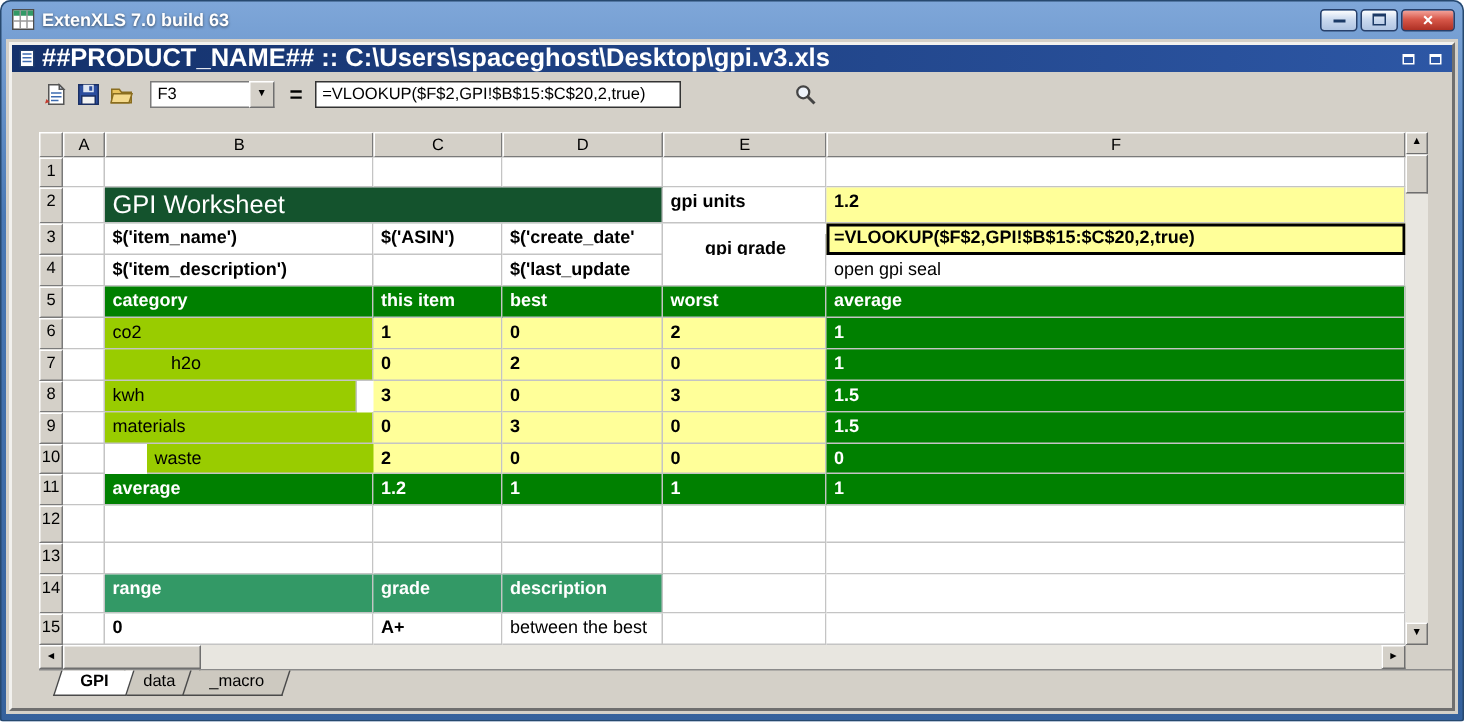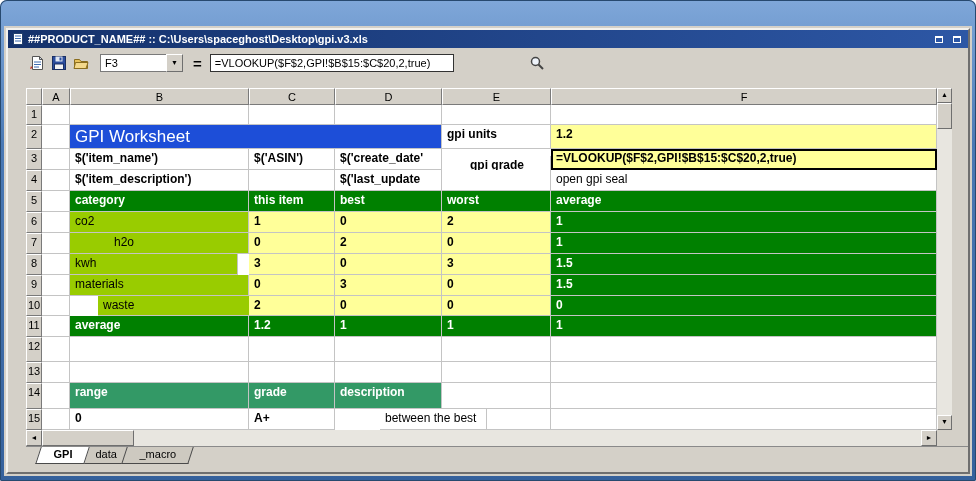--- a/index.html
+++ b/index.html
@@ -22,21 +22,21 @@
   .glyph-min { width:8px; height:3px; border-bottom:2px solid #1C3A66; }
   .glyph-max { width:9px; height:8px; border:1px solid #1C3A66; border-top-width:2px; }
 
   .client { position:absolute; left:4px; right:4px; top:26px; bottom:5px; background:#D4D0C8; }
 
   .child { position:absolute; inset:2px; background:#D4D0C8;
     border:2px solid; border-color:#F2F1EE #6F6F6F #6F6F6F #F2F1EE; }
   .child-titlebar { height:18px; background:linear-gradient(90deg,#14316B,#2D57A5);
     display:flex; align-items:center; padding:0 4px; }
   .child-icon { width:12px; height:12px; margin-right:4px; flex:none; }
-  .child-title { color:#fff; font-size:11px; font-weight:700; white-space:nowrap; overflow:hidden; }
+  .child-title { color:#fff; font-size:17px; font-weight:700; white-space:nowrap; overflow:hidden; }
   .child-btns { margin-left:auto; display:flex; gap:3px; }
   .cbtn { width:15px; height:13px; display:flex; align-items:center; justify-content:center; }
   .sq { width:8px; height:7px; border:1px solid #fff; border-top-width:2px; display:block; }
 
   .toolbar { height:30px; display:flex; align-items:center; padding-left:18px; }
   .tb-btn { width:22px; height:22px; display:flex; align-items:center; justify-content:center; }
   .cellref { display:flex; margin-left:8px; }
   .cellref-box { width:66px; height:18px; background:#fff; border:1px solid #7A7A7A; border-right:none;
     font-size:11px; padding:2px 4px; }
   .cellref-drop { width:17px; height:18px; background:#D4D0C8; border:1px solid;
@@ -48,21 +48,21 @@
 
   .grid-area { margin:10px 0 0 18px; }
   .sheet-row { display:flex; align-items:flex-start; }
   #sheet { position:relative; background:#fff; overflow:hidden; flex:none; }
 
   .cell { position:absolute; background:#fff; color:#000; font-size:12px;
     border-right:1px solid #C4C4C4; border-bottom:1px solid #C4C4C4;
     padding:2px 3px 0 5px; white-space:nowrap; overflow:hidden; }
   .hdr { position:absolute; background:#D4D0C8; color:#000; font-size:11px; text-align:center;
     border:1px solid; border-color:#FFFFFF #7A7A7A #7A7A7A #FFFFFF; padding-top:2px; }
-  .s-title { background:#1d4ed8; color:#fff; font-size:17px; padding-top:2px; }
+  .s-title { background:#14532d; color:#fff; font-size:17px; padding-top:2px; }
   .s-b { font-weight:700; }
   .s-y { background:#FFFF99; font-weight:700; }
   .s-dg { background:#008000; color:#fff; font-weight:700; }
   .s-yg { background:#99CC00; }
   .s-mg { background:#339966; color:#fff; font-weight:700; }
   .s-sel { outline:2px solid #000; outline-offset:-2px; z-index:2; }
 
   .vscroll { width:15px; background:#E8E6E0; display:flex; flex-direction:column; flex:none; }
   .hscroll { height:16px; background:#E8E6E0; display:flex; margin-top:0; }
   .sb-btn { width:15px; height:15px; flex:none; background:#D4D0C8; border:1px solid;
@@ -76,20 +76,41 @@
   .tab { position:relative; height:17px; padding:1px 14px 0; margin-right:-7px;
     transform:skewX(-18deg); border:1px solid #4A4A4A; border-top:none;
     background:#CDC9C0; font-size:11px; }
   .tab .lbl { display:inline-block; transform:skewX(18deg); }
   .tab.active { background:#FFFFFF; z-index:2; font-weight:700; }
 </style>
 </head>
 <body>
 
 <div class="window">
+  <div class="titlebar">
+    <svg class="app-icon" viewBox="0 0 15 14">
+      <rect x="0.5" y="0.5" width="14" height="13" fill="#ffffff" stroke="#4d4d4d"></rect>
+      <rect x="1" y="1" width="13" height="3.5" fill="#339966"></rect>
+      <line x1="5.5" y1="1" x2="5.5" y2="13" stroke="#9a9a9a"></line>
+      <line x1="10" y1="1" x2="10" y2="13" stroke="#9a9a9a"></line>
+      <line x1="1" y1="8" x2="14" y2="8" stroke="#9a9a9a"></line>
+    </svg>
+    <span class="title-text">ExtenXLS 7.0 build 63</span>
+    <div class="win-btns">
+      <div class="wbtn min">
+          <span class="glyph-min"></span>
+        </div>
+      <div class="wbtn max">
+          <span class="glyph-max"></span>
+        </div>
+      <div class="wbtn close">
+          <span>×</span>
+        </div>
+    </div>
+  </div>
 
   <div class="client">
     <div class="child">
 
       <div class="child-titlebar">
         <svg class="child-icon" viewBox="0 0 12 12">
           <rect x="1.5" y="0.5" width="9" height="11" fill="#ffffff" stroke="#23406e"></rect>
           <line x1="3" y1="3" x2="9" y2="3" stroke="#3d6bb0"></line>
           <line x1="3" y1="5.5" x2="9" y2="5.5" stroke="#3d6bb0"></line>
           <line x1="3" y1="8" x2="9" y2="8" stroke="#3d6bb0"></line>
@@ -249,21 +270,21 @@
               <div class="cell" style="left: 525px; top: 295px; width: 386px; height: 26px;"></div>
               <div class="cell s-mg" style="left: 44px; top: 295px; width: 179px; height: 26px;">range</div>
               <div class="cell s-mg" style="left: 223px; top: 295px; width: 86px; height: 26px;">grade</div>
               <div class="cell s-mg" style="left: 309px; top: 295px; width: 107px; height: 26px;">description</div>
               <div class="hdr" style="left: 0px; top: 321px; width: 16px; height: 21px;">15</div>
               <div class="cell" style="left: 16px; top: 321px; width: 28px; height: 21px;"></div>
               <div class="cell" style="left: 416px; top: 321px; width: 109px; height: 21px;"></div>
               <div class="cell" style="left: 525px; top: 321px; width: 386px; height: 21px;"></div>
               <div class="cell s-b" style="left: 44px; top: 321px; width: 179px; height: 21px;">0</div>
               <div class="cell s-b" style="left: 223px; top: 321px; width: 86px; height: 21px;">A+</div>
-              <div class="cell " style="left: 309px; top: 321px; width: 107px; height: 21px; margin-left: 45px;">between the best</div>
+              <div class="cell " style="left: 309px; top: 321px; width: 107px; height: 21px;">between the best</div>
             </div>
           <div class="vscroll" id="vscroll" style="height: 342px;">
             <div class="sb-btn">▲</div>
             <div class="sb-thumb-v"></div>
             <div class="sb-spacer"></div>
             <div class="sb-btn">▼</div>
           </div>
         </div>
         <div class="hscroll" id="hscroll" style="width: 911px;">
           <div class="sb-btn">◄</div>

